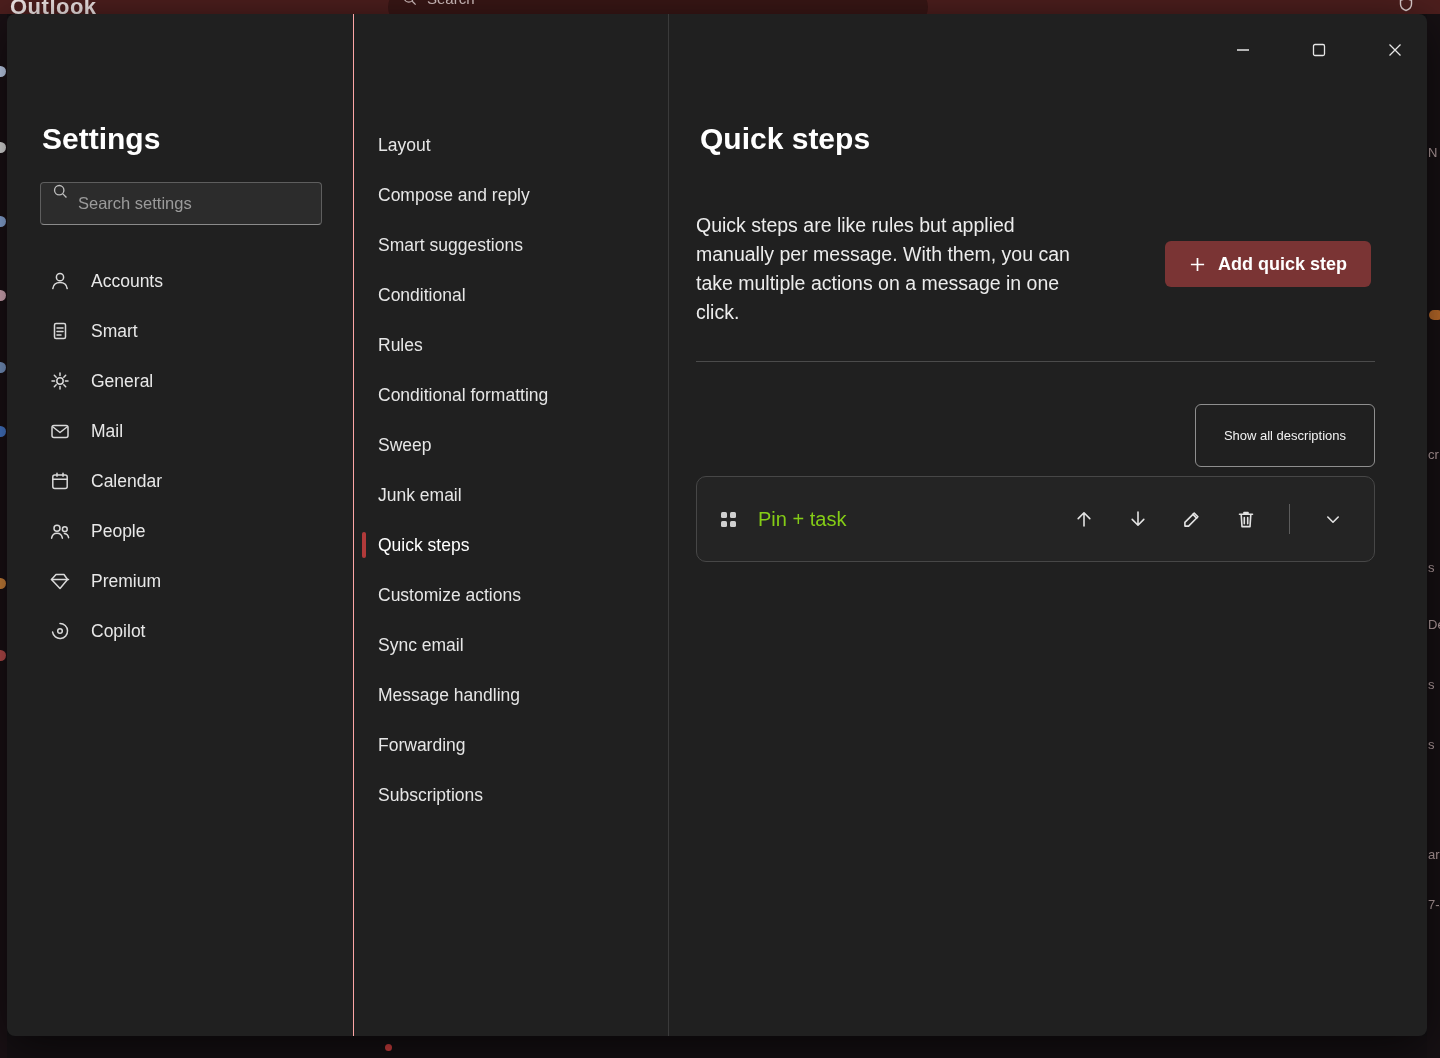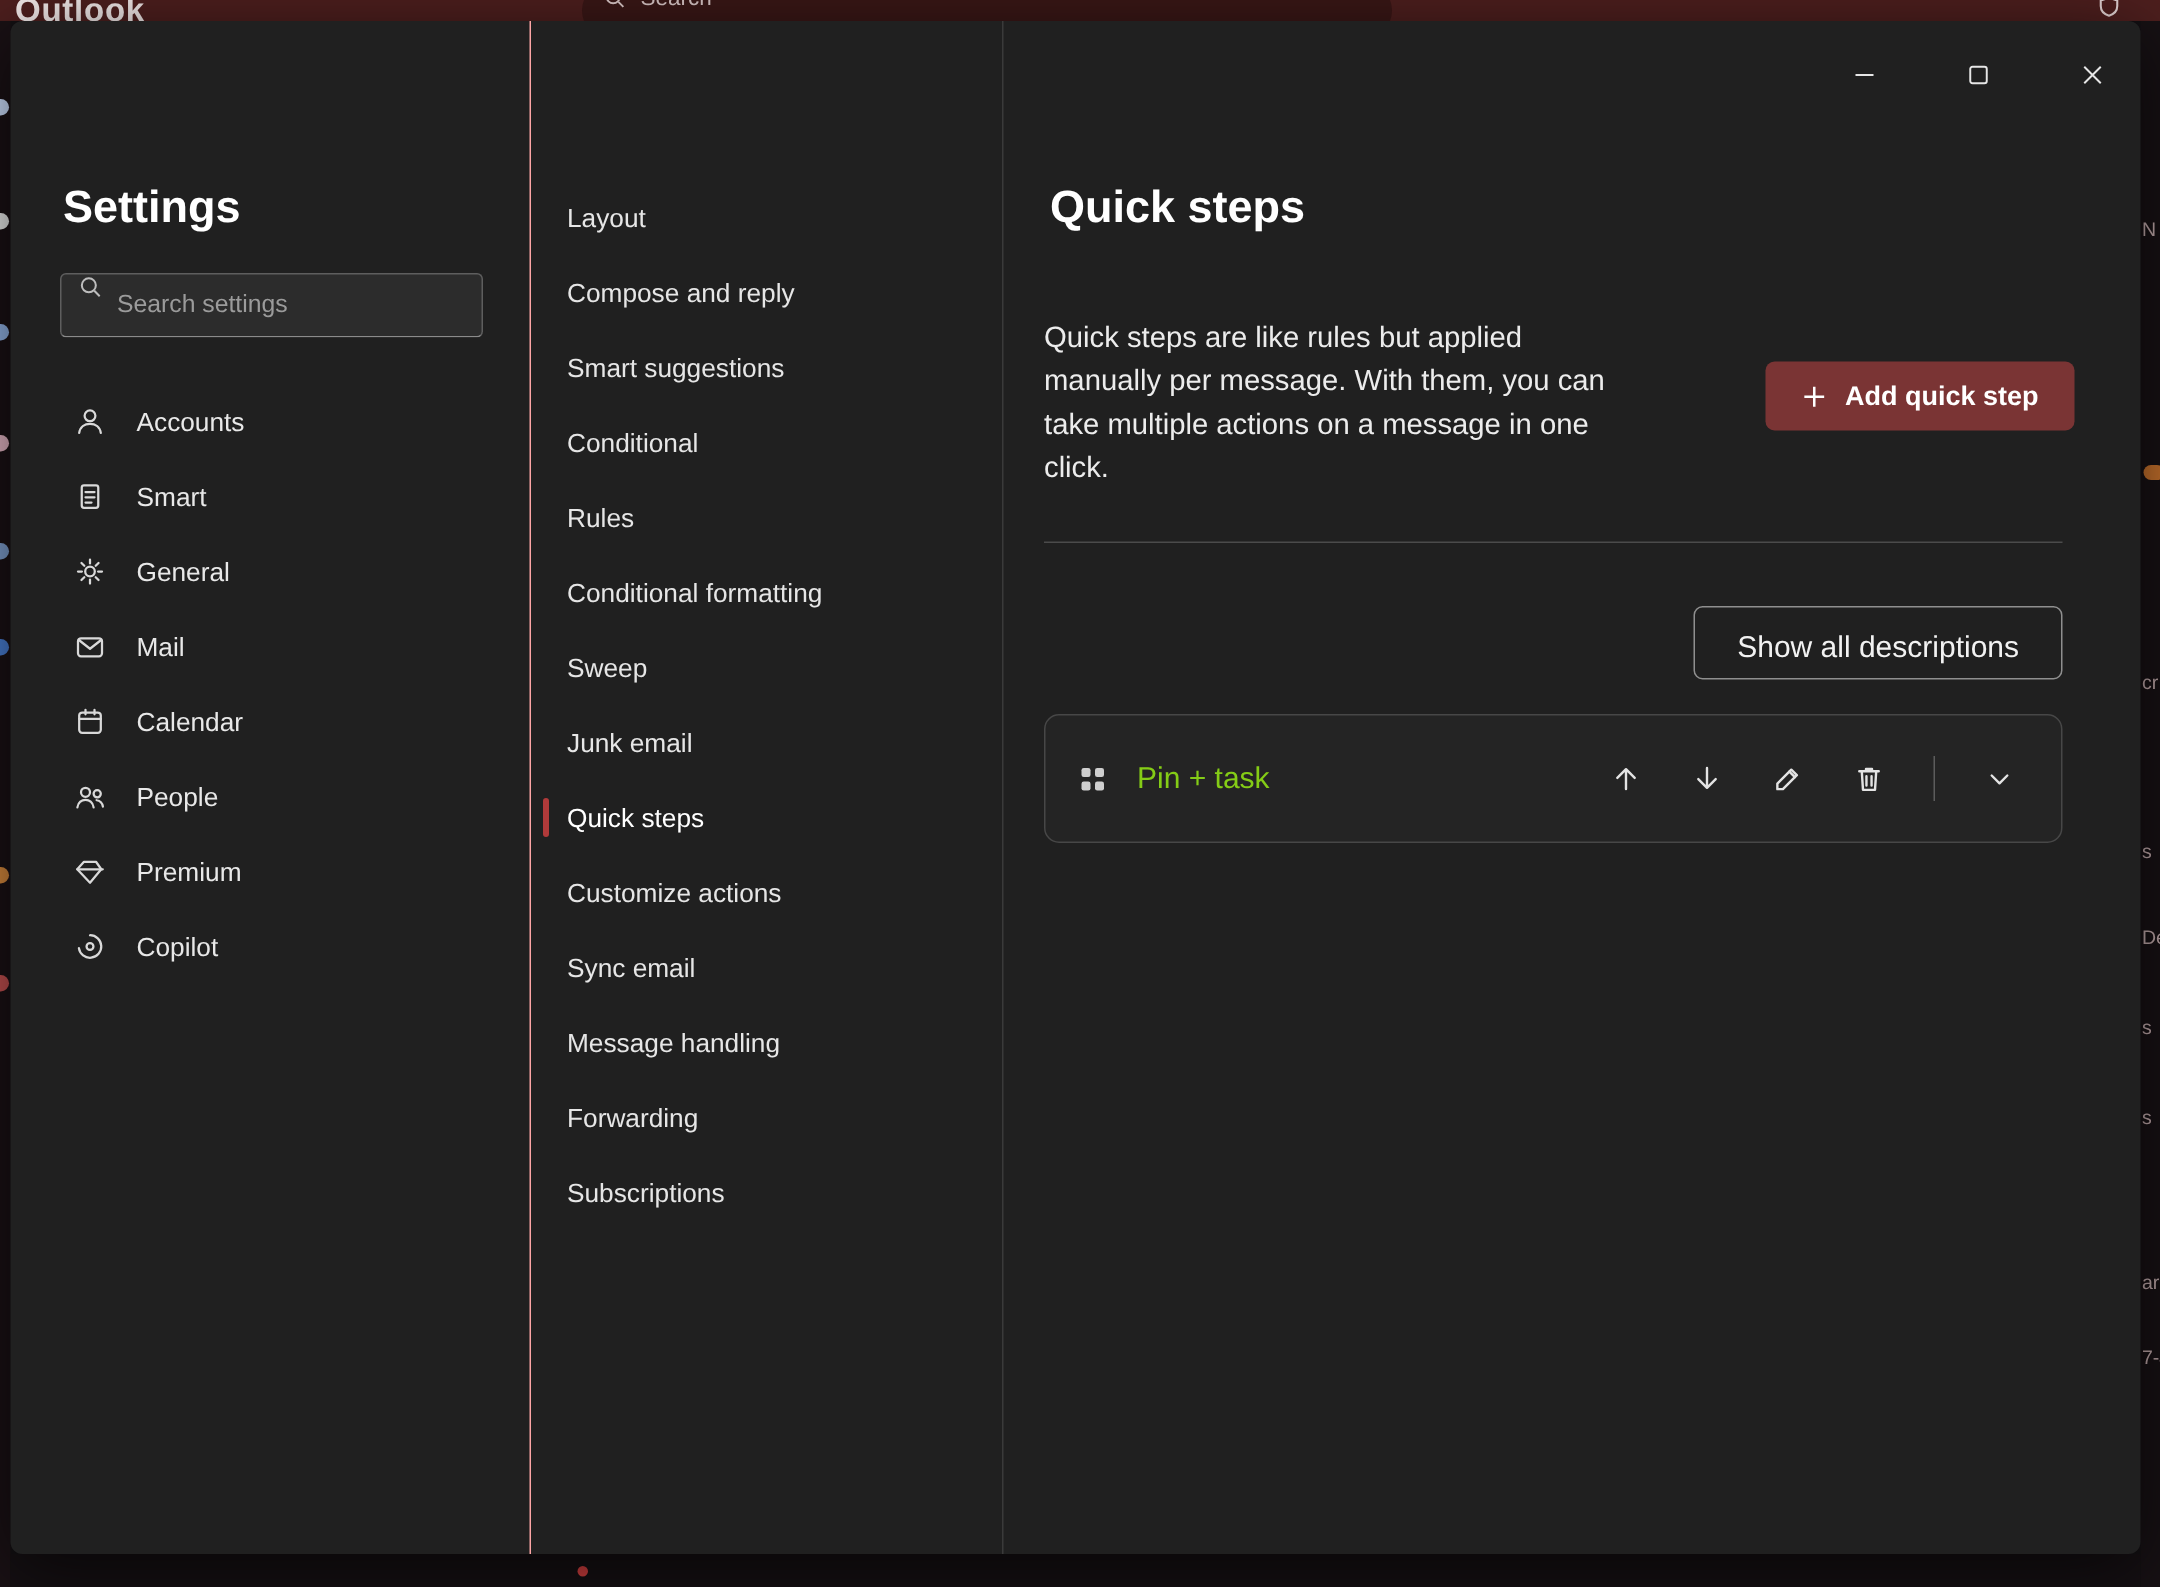--- a/index.html
+++ b/index.html
@@ -117,39 +117,39 @@
   
   .content-title {
     position:absolute; left:31px; top:108px;
     font-size:30px; font-weight:700; color:#ffffff;
   }
   .content-desc {
     position:absolute; left:27px; top:197px; width:395px;
     font-size:19.5px; line-height:29px; color:#ececec;
   }
   .add-btn {
-    position:absolute; top:227px; right:44px; height:46px;
+    position:absolute; top:227px; right:56px; height:46px;
     padding:0 24px; border:none; border-radius:6px;
     background:var(--btn-red, #7a3434); color:#ffffff;
     font-family:"Liberation Sans", sans-serif;
     font-size:18px; font-weight:600;
     display:flex; align-items:center; gap:12px; cursor:pointer;margin-left:13px;
   }
   .add-btn svg { stroke:#ffffff; fill:none; stroke-width:1.8; }
 
   .content-divider {
     position:absolute; left:27px; right:52px; top:347px;
     height:1px; background:#4b4b4b;
   }
   .show-all-btn {
-    position:absolute; top:390px; right:52px; height:49px;
+    position:absolute; top:390px; right:52px; height:63px;
     padding:16px 28px; background:transparent;
     border:1px solid #8f8f8f; border-radius:6px;
     color:#f2f2f2; font-family:"Liberation Sans", sans-serif;
-    font-size:20px; cursor:pointer;
+    font-size:13px; cursor:pointer;
   }
 
   .qs-card {
     position:absolute; left:27px; right:52px; top:462px; height:86px;
     background:#242424; border:1px solid #474747; border-radius:10px;
     display:flex; align-items:center; padding:0 24px;
   }
   .drag-handle {
     width:15px; height:15px; margin-right:22px; flex:none; cursor:grab;
     display:grid; grid-template-columns:6px 6px; grid-template-rows:6px 6px; gap:3px;

